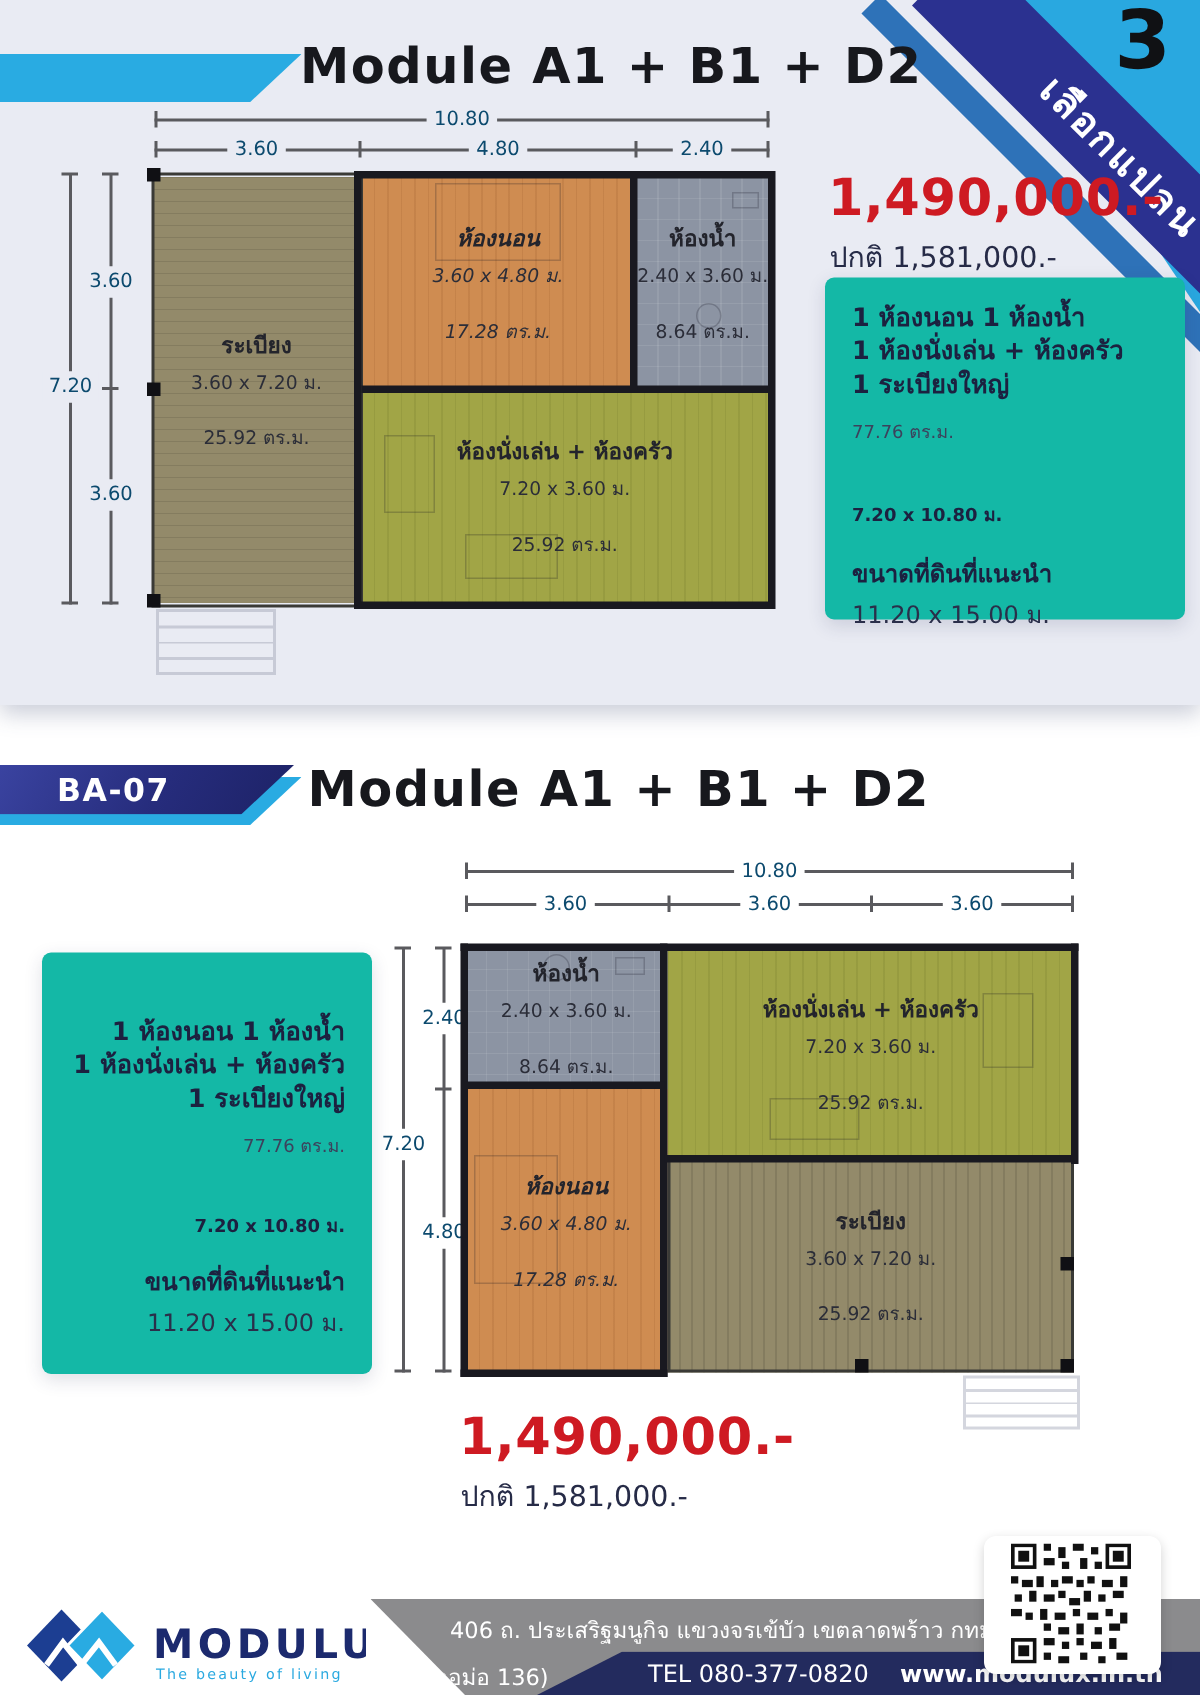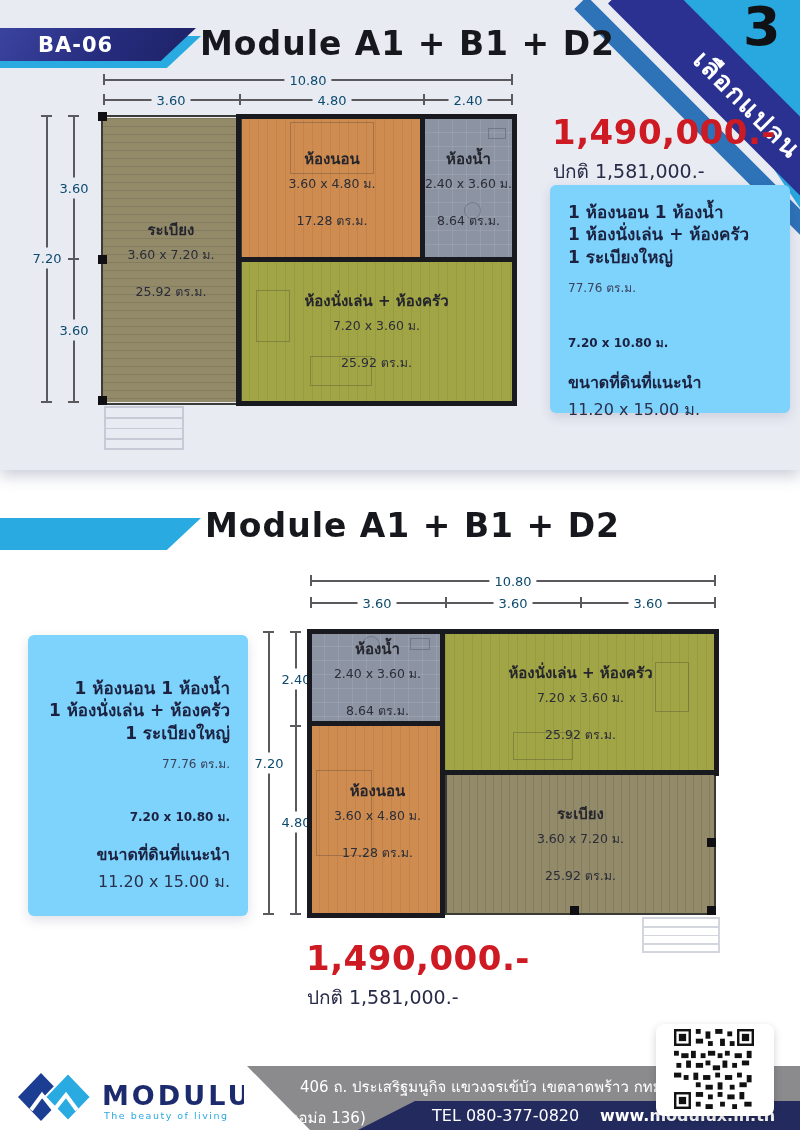--- a/index.html
+++ b/index.html
@@ -21,21 +21,21 @@
   .ribbon-band{left:748px;top:104px;width:340px;height:56px;background:#2b3190;
                transform:translate(-50%,-50%) rotate(45deg);display:flex;align-items:center;
                justify-content:center;color:#fff;font-weight:700;font-size:26px;letter-spacing:2px;}
   .ribbon-stripe{left:715px;top:137px;width:380px;height:18px;background:#2e72b8;
                transform:translate(-50%,-50%) rotate(45deg);}
   .ribbon-num{left:743px;top:0;font-size:54px;font-weight:800;color:#101114;line-height:1;}
   
   .price{color:#ce1a22;font-size:34px;font-weight:800;letter-spacing:.5px;white-space:nowrap;}
   .normal-price{color:#262b47;font-size:19px;font-weight:500;white-space:nowrap;}
   
-  .card{background:#7dd3fc;border-radius:6px;box-shadow:0 4px 12px rgba(40,50,90,.15);box-sizing:border-box;}
+  .card{background:#14b8a6;border-radius:6px;box-shadow:0 4px 12px rgba(40,50,90,.15);box-sizing:border-box;}
   .card .b{font-weight:700;font-size:17px;color:#1c2140;line-height:1.32;}
   .card .area{font-size:12px;color:#3c425c;margin-top:10px;}
   .card .size{font-weight:700;font-size:12px;color:#1c2140;}
   .card .land-l{font-weight:700;font-size:16px;color:#1c2140;}
   .card .land-s{font-size:16px;color:#2a2f4a;margin-top:2px;}
   
   .dl-h{background:#5a5a5e;height:1.5px;}
   .dl-v{background:#5a5a5e;width:1.5px;}
   .tick-v{width:1.5px;height:11px;background:#5a5a5e;}
   .tick-h{width:11px;height:1.5px;background:#5a5a5e;}
@@ -43,21 +43,21 @@
   .on-panel{background:#e9ebf3;}
   .on-white{background:#ffffff;}
   
   .room{box-sizing:border-box;display:flex;flex-direction:column;align-items:center;justify-content:center;text-align:center;}
   .room-name{font-weight:700;font-size:15px;color:#23242c;}
   .room-dim{font-size:12.5px;color:#2b2d38;margin-top:3px;}
   .room-area{font-size:12.5px;color:#2b2d38;margin-top:17px;}
   .balcony{background:#938a6a;}
   .tex-h{background-image:repeating-linear-gradient(180deg,rgba(0,0,0,.10) 0 1px,transparent 1px 8px);}
   .tex-v{background-image:repeating-linear-gradient(90deg,rgba(0,0,0,.10) 0 1px,transparent 1px 8px);}
-  .bedroom{background:#cf8c51;background-image:repeating-linear-gradient(90deg,rgba(120,60,20,.12) 0 1px,transparent 1px 9px);}
+  .bedroom{background:#cf8c51;background-image:repeating-linear-gradient(90deg,rgba(120,60,20,.12) 0 1px,transparent 1px 9px);font-style:italic;}
   .bathroom{background:#8c94a3;background-image:repeating-linear-gradient(90deg,rgba(255,255,255,.09) 0 1px,transparent 1px 14px),repeating-linear-gradient(180deg,rgba(255,255,255,.09) 0 1px,transparent 1px 14px);justify-content:center;}
   .living{background:#a1a546;background-image:repeating-linear-gradient(90deg,rgba(60,70,10,.10) 0 1px,transparent 1px 9px);}
   .wall{background:#191920;}
   .wall-rect{border:5px solid #191920;box-sizing:border-box;}
   .thin-rect{border:2px solid #3a3a36;box-sizing:border-box;}
   .colsq{width:9px;height:9px;background:#101014;}
   .furn{border:1px solid rgba(20,20,30,.22);box-sizing:border-box;}
   .stairs{box-sizing:border-box;}
   
   .footer-gray{background:#8b8b8d;clip-path:polygon(3px 0,100% 0,100% 100%,66px 100%);}
@@ -75,23 +75,20 @@
   <div class="abs top-panel"></div>
 
   <div class="abs ribbon-tri"></div>
   <div class="abs ribbon-stripe"></div>
   <div class="abs ribbon-band">
     <span>เลือกแปลน</span>
   </div>
   <div class="abs ribbon-num">3</div>
 
   <div class="abs badge-cyan" style="left:0;top:36px;width:201px;"></div>
-  <div class="abs badge-navy" style="left:0;top:28px;width:196px;">
-    <span class="badge-text">BA-06</span>
-  </div>
   <div class="abs sec-title" style="left:200px;top:24px;">Module A1 + B1 + D2</div>
 
   <div class="abs dl-h" style="left:103px;top:79px;width:410px;"></div>
   <div class="abs tick-v" style="left:103px;top:74px;"></div>
   <div class="abs tick-v" style="left:511px;top:74px;"></div>
   <span class="abs dim-label on-panel" style="left:308px;top:80px;">10.80</span>
 
   <div class="abs dl-h" style="left:103px;top:99px;width:410px;"></div>
   <div class="abs tick-v" style="left:103px;top:94px;"></div>
   <div class="abs tick-v" style="left:239px;top:94px;"></div>
@@ -159,20 +156,23 @@
     <div class="b">1 ห้องนอน 1 ห้องน้ำ</div>
     <div class="b">1 ห้องนั่งเล่น + ห้องครัว</div>
     <div class="b">1 ระเบียงใหญ่</div>
     <div class="area">77.76 ตร.ม.</div>
     <div class="size" style="margin-top:36px;">7.20 x 10.80 ม.</div>
     <div class="land-l" style="margin-top:18px;">ขนาดที่ดินที่แนะนำ</div>
     <div class="land-s">11.20 x 15.00 ม.</div>
   </div>
 
   <div class="abs badge-cyan" style="left:0;top:518px;width:201px;"></div>
+  <div class="abs badge-navy" style="left:0;top:510px;width:196px;">
+    <span class="badge-text">BA-07</span>
+  </div>
   <div class="abs sec-title" style="left:205px;top:506px;">Module A1 + B1 + D2</div>
 
   <div class="abs dl-h" style="left:310px;top:580px;width:406px;"></div>
   <div class="abs tick-v" style="left:310px;top:575px;"></div>
   <div class="abs tick-v" style="left:714px;top:575px;"></div>
   <span class="abs dim-label on-white" style="left:513px;top:581px;">10.80</span>
 
   <div class="abs dl-h" style="left:310px;top:602px;width:406px;"></div>
   <div class="abs tick-v" style="left:310px;top:597px;"></div>
   <div class="abs tick-v" style="left:445px;top:597px;"></div>

